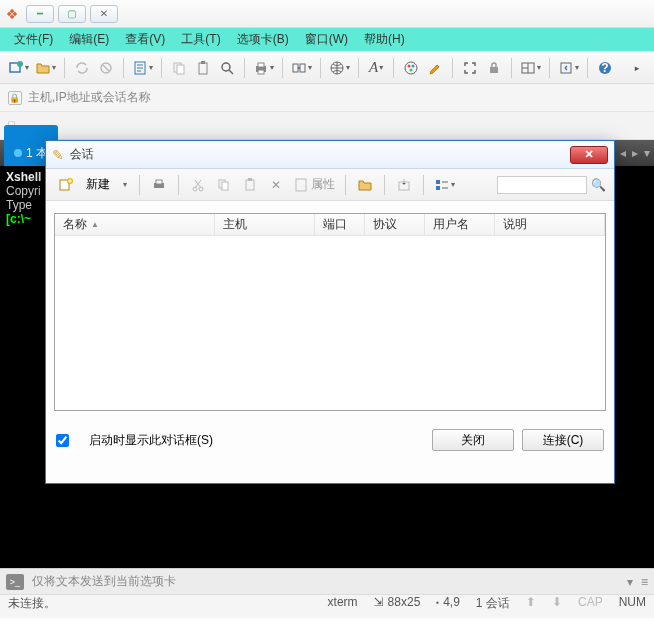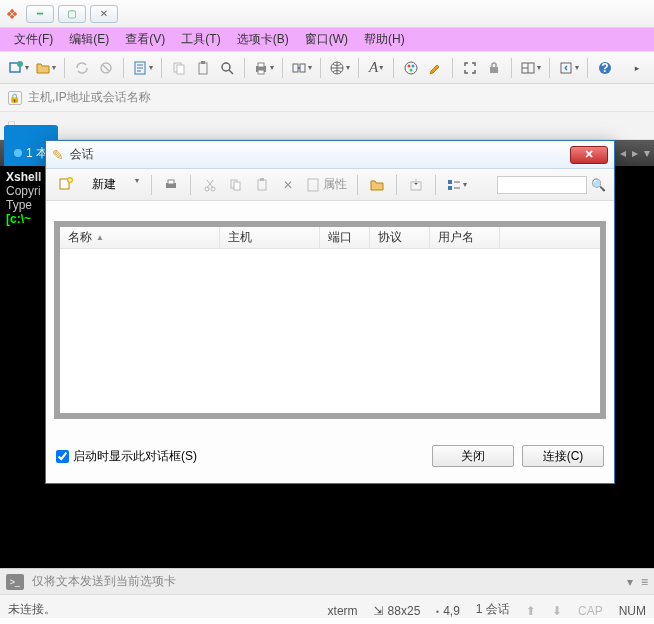--- a/index.html
+++ b/index.html
@@ -3,21 +3,21 @@
 <meta charset="utf-8">
 <style>
 *{box-sizing:border-box;margin:0;padding:0;font-family:"Microsoft YaHei","Segoe UI",sans-serif;font-size:12px}
 body{background:#fff;width:654px;height:624px;overflow:hidden;position:relative}
 .titlebar{height:28px;background:linear-gradient(#fdfdfd,#f0f0f0);border-bottom:1px solid #d9d9d9;display:flex;align-items:center;padding:0 4px;gap:6px}
 .titlebar .icon{width:16px;height:16px;display:inline-flex;align-items:center;justify-content:center;color:#d63;font-size:14px}
 .titlebar .title{color:#555;flex:1}
 .winbtns{display:flex;gap:4px}
 .winbtn{width:28px;height:18px;border:1px solid #b8c4cf;border-radius:3px;background:linear-gradient(#fdfdfd,#e6eef5);display:flex;align-items:center;justify-content:center;color:#4a6;font-size:10px;cursor:pointer}
 .winbtn.close{color:#666}
-.menubar{height:24px;display:flex;align-items:center;padding:0 8px;gap:4px;background:#f0abfc;border-bottom:1px solid #e4e4e4}
+.menubar{height:24px;display:flex;align-items:center;padding:0 8px;gap:4px;background:#5eead4;border-bottom:1px solid #e4e4e4}
 .menuitem{padding:2px 6px;color:#333;cursor:pointer}
 .toolbar{height:32px;display:flex;align-items:center;padding:0 6px;gap:2px;background:linear-gradient(#fafafa,#efefef);border-bottom:1px solid #d9d9d9}
 .tbtn{min-width:22px;height:24px;display:flex;align-items:center;justify-content:center;padding:0 2px;cursor:pointer;border-radius:2px;color:#555}
 .tbtn svg{width:16px;height:16px}
 .tsep{width:1px;height:20px;background:#ccc;margin:0 4px}
 .dropdown-arrow{font-size:8px;margin-left:1px;color:#666}
 .addrbar{height:28px;display:flex;align-items:center;padding:0 8px;gap:6px;background:#f5f5f5;border-bottom:1px solid #e4e4e4;color:#888}
 .addrbar .lock{width:14px;height:14px;border:1px solid #bbb;border-radius:2px;display:flex;align-items:center;justify-content:center;font-size:9px}
 .hintbar{height:28px;display:flex;align-items:center;padding:0 8px;gap:6px;background:#f3f3f3;border-bottom:1px solid #e0e0e0;color:#888}
 .tabbar{height:26px;background:linear-gradient(#5a5a5a,#3a3a3a);display:flex;align-items:center;padding:0 4px;gap:4px}
@@ -25,45 +25,45 @@
 .tab .dot{width:8px;height:8px;border-radius:50%;background:#5dc3ff}
 .tabbar .addtab{color:#aaa;padding:0 10px;cursor:pointer;font-size:14px}
 .tabbar .nav{margin-left:auto;color:#aaa;display:flex;gap:6px}
 .terminal{background:#000;color:#c8c8c8;padding:4px 6px;position:relative;height:402px;font-family:Consolas,monospace}
 .terminal .line{white-space:pre}
 .terminal .white{color:#eee;font-weight:bold}
 .terminal .green{color:#0f0;font-weight:bold}
 .terminal .yellow{color:#ff0}
 .sendbar{height:26px;display:flex;align-items:center;padding:0 6px;gap:8px;background:#ececec;border-top:1px solid #ccc;color:#888}
 .sendbar .prompt{width:18px;height:16px;background:#888;border-radius:2px;display:flex;align-items:center;justify-content:center;color:#fff;font-size:9px}
-.statusbar{height:24px;display:flex;align-items:flex-end;padding:0 8px;gap:16px;background:#f5f5f5;border-top:1px solid #ddd;color:#555}
+.statusbar{height:24px;display:flex;align-items:flex-start;padding:0 8px;gap:16px;background:#f5f5f5;border-top:1px solid #ddd;color:#555}
 .statusbar .spacer{flex:1}
 .statusbar .cell{display:flex;align-items:center;gap:4px}
 .statusbar .dim{color:#bbb}
 
 
 .dialog{position:absolute;left:45px;top:140px;width:570px;height:344px;background:#fdfdfd;border:1px solid #2f79b9;box-shadow:0 4px 18px rgba(0,0,0,.35)}
 .dlg-title{height:28px;background:linear-gradient(#fefefe,#e8f1fb);display:flex;align-items:center;padding:0 6px;gap:6px;border-bottom:1px solid #c8d8e8}
 .dlg-title .icon{color:#d8a030;font-size:14px}
 .dlg-title .txt{flex:1;color:#333}
 .dlg-close{width:38px;height:18px;background:linear-gradient(#f08080,#c83030);border:1px solid #902020;border-radius:3px;display:flex;align-items:center;justify-content:center;color:#fff;cursor:pointer;font-size:11px;font-weight:bold}
 .dlg-toolbar{height:32px;display:flex;align-items:center;padding:0 8px;gap:4px;background:linear-gradient(#fafafa,#efefef);border-bottom:1px solid #ddd}
-.dlg-toolbar .newbtn{display:flex;align-items:flex-start;gap:18px;padding:2px 4px;cursor:pointer}
+.dlg-toolbar .newbtn{display:flex;align-items:center;gap:12px;padding:2px 4px;cursor:pointer}
 .dlg-toolbar .search{margin-left:auto;display:flex;align-items:center;gap:4px}
 .dlg-toolbar .search input{width:90px;height:18px;border:1px solid #ccc;padding:0 4px}
 .dlg-path{height:24px;margin:4px 8px 0;border:1px solid #ccc;background:#fff;display:flex;align-items:center;padding:0 6px;color:#333;position:relative}
 .dlg-path .tools{position:absolute;right:2px;display:flex;gap:4px}
 .dlg-path .tools span{width:18px;height:16px;border:1px solid #ccc;border-radius:2px;display:flex;align-items:center;justify-content:center;font-size:10px;cursor:pointer;color:#6080a0}
-.dlg-list{margin:20px 8px;border:6px solid #a3a3a3;background:#fff;height:198px;display:flex;flex-direction:column}
+.dlg-list{margin:12px 8px;border:1px solid #a3a3a3;background:#fff;height:198px;display:flex;flex-direction:column}
 .dlg-headers{display:flex;height:22px;border-bottom:1px solid #e4e4e4;background:linear-gradient(#fdfdfd,#f2f2f2)}
 .dlg-headers .col{padding:3px 8px;border-right:1px solid #e4e4e4;color:#333;display:flex;align-items:center;gap:4px}
 .dlg-headers .sort{font-size:8px;color:#888}
 .dlg-body{flex:1}
 .dlg-bottom{display:flex;align-items:center;padding:6px 10px;gap:8px}
-.dlg-bottom .chk{display:flex;align-items:center;gap:4px}
+.dlg-bottom .chk{display:flex;align-items:center;gap:20px}
 .dlg-bottom .chk input{width:13px;height:13px}
 .dlg-bottom .btns{margin-left:auto;display:flex;gap:8px}
 .dlg-bottom button{width:82px;height:22px;border:1px solid #aaa;background:linear-gradient(#fdfdfd,#e9e9e9);border-radius:2px;cursor:pointer}
 .muted{color:#999}
 </style>
 </head>
 <body>
 
 <div class="titlebar">
   <span class="icon">❖</span>
@@ -358,20 +358,21 @@
   <div class="dlg-list">
     <div class="dlg-headers">
       <div class="col" style="width:160px">
           <span>名称</span>
           <span class="sort">▲</span>
         </div>
       <div class="col" style="width:100px">主机</div>
       <div class="col" style="width:50px">端口</div>
       <div class="col" style="width:60px">协议</div>
       <div class="col" style="width:70px">用户名</div>
+      <div class="col" style="flex:1">说明</div>
     </div>
     <div class="dlg-body"></div>
   </div>
   <div class="dlg-bottom">
     <label class="chk">
       <input type="checkbox" checked="" style="">
       <span>启动时显示此对话框(S)</span>
     </label>
     <div class="btns">
       <button>关闭</button>

